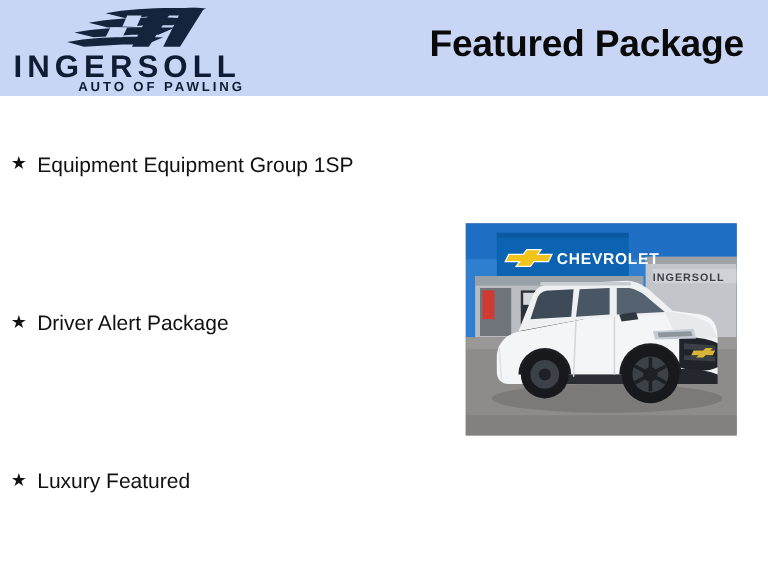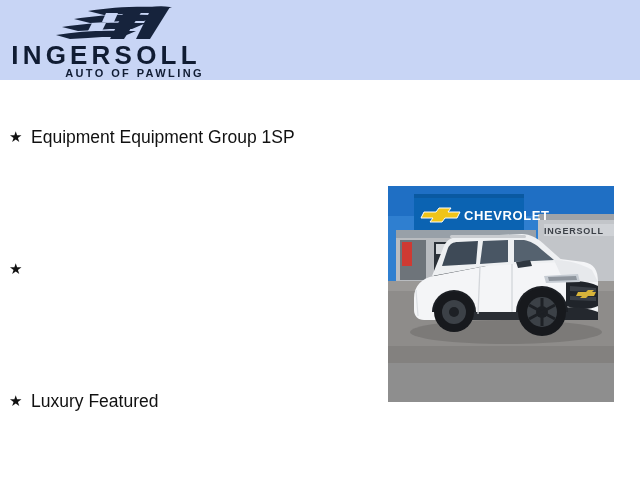--- a/index.html
+++ b/index.html
@@ -113,21 +113,21 @@
     color: #111111;
     white-space: nowrap;
   }
 
   
   .vehicle-photo {
     position: absolute;
     left: 388px;
     top: 186px;
     width: 226px;
-    height: 216px;
+    height: 177px;
     overflow: hidden;
     background: #8e8e8e;
   }
   .vp-svg { display: block; width: 226px; height: 177px; }
 </style>
 </head>
 <body>
 
 <div class="header-band">
 
@@ -147,29 +147,31 @@
           <path d="M54 7 L66 7 L62 16 L50 16 Z"></path>
           <path d="M40 17 L54 17 L50 25 L36 25 Z"></path>
         </g>
       </svg>
     </span>
 
     <div class="brand-name">INGERSOLL</div>
     <div class="brand-sub">AUTO OF PAWLING</div>
   </div>
 
+  <div class="header-title">Featured Package</div>
 </div>
 
 <ul class="feature-list">
   <li class="feature-item">
     <span class="feature-bullet">★</span>
     <span class="feature-label">Equipment Equipment Group 1SP</span>
   </li>
   <li class="feature-item">
     <span class="feature-bullet">★</span>
+    <span class="feature-label">Driver Alert Package</span>
   </li>
   <li class="feature-item">
     <span class="feature-bullet">★</span>
     <span class="feature-label">Luxury Featured</span>
   </li>
 </ul>
 
 <div class="vehicle-photo">
   <svg class="vp-svg" viewBox="0 0 226 177" aria-hidden="true">
 

